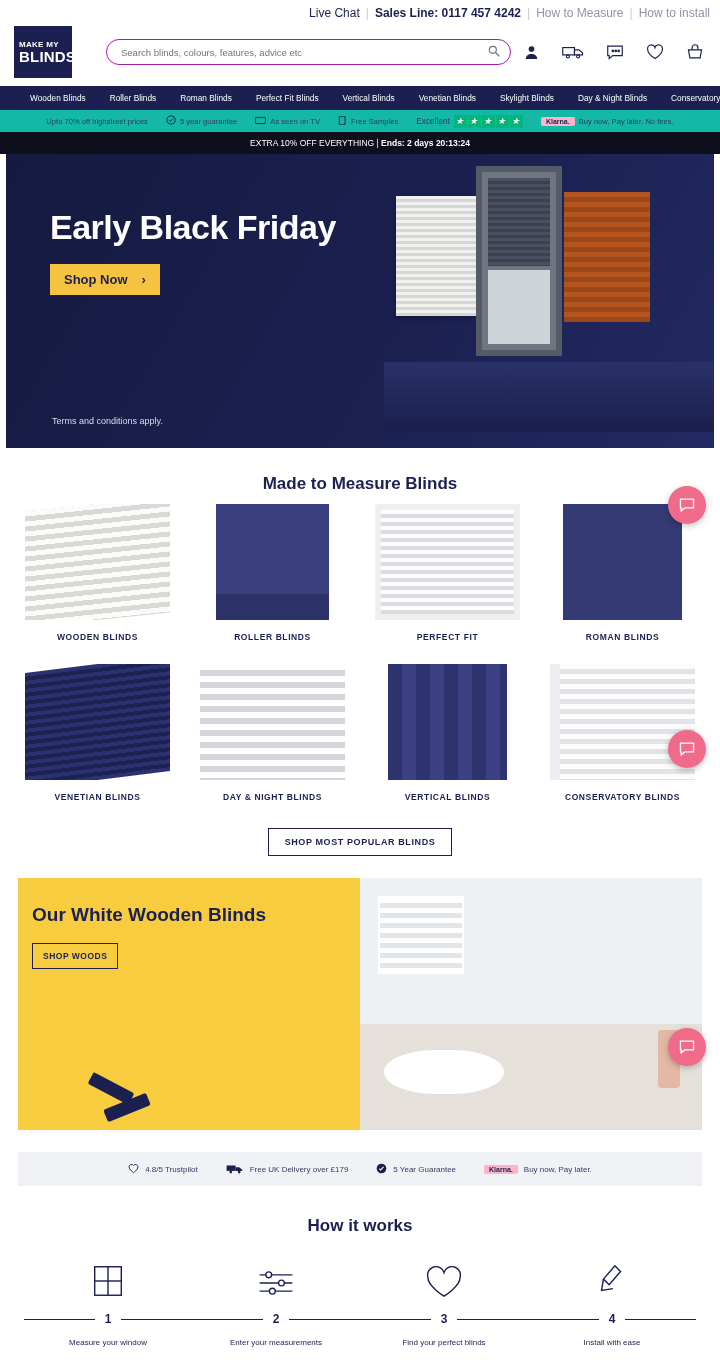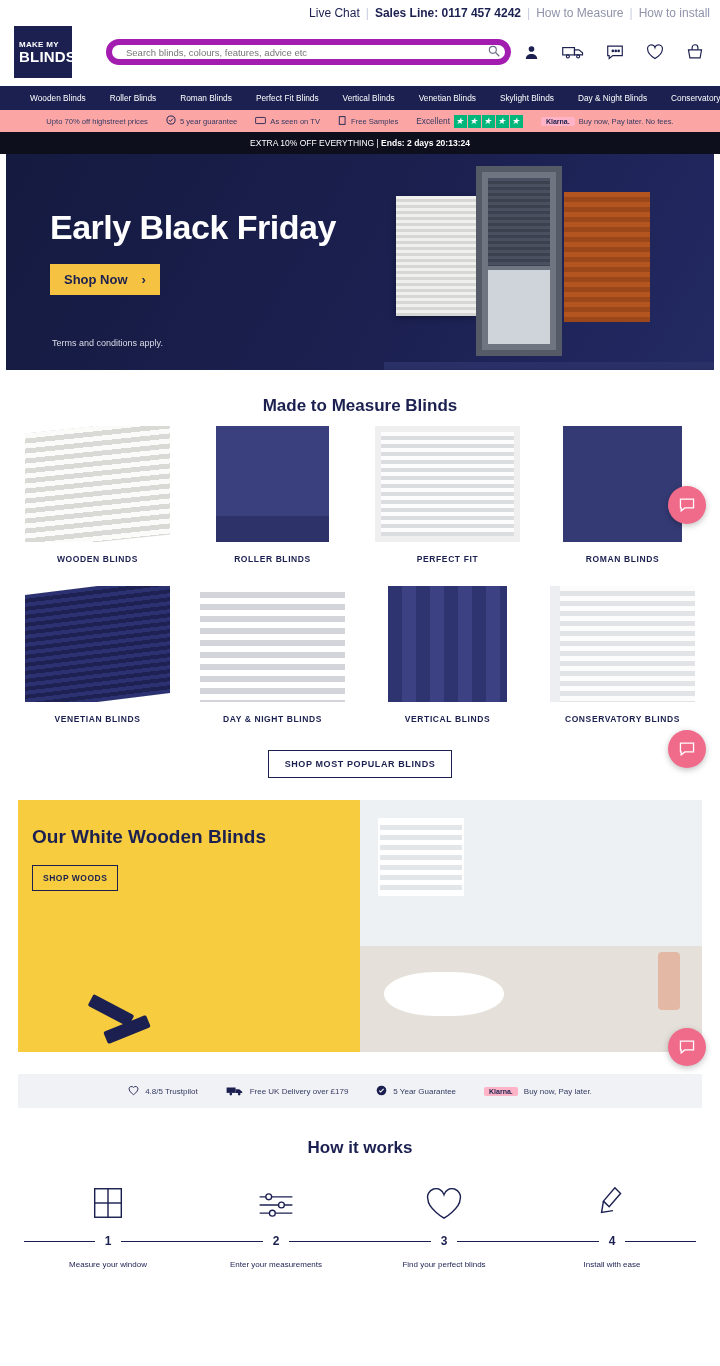--- a/index.html
+++ b/index.html
@@ -48,21 +48,21 @@
   .logo .l2 { font-size: 15px; font-weight: bold; letter-spacing: .2px; line-height: 1; }
   .searchwrap {
     flex: 1 1 auto;
     max-width: 410px;
     margin-left: 22px;
     position: relative;
   }
   .searchwrap input {
     width: 100%;
     height: 26px;
-    border: 6px solid #a21caf;
+    border: 1px solid #a21caf;
     border-radius: 14px;
     padding: 0 30px 0 14px;
     font-size: 9.5px;
     color: #6a6f8c;
     font-family: "Liberation Sans", sans-serif;
     outline: none;
   }
   .search-icon {
     position: absolute; right: 10px; top: 5px;
     width: 14px; height: 14px; opacity: .75;
@@ -90,21 +90,21 @@
     font-size: 8.3px;
     text-decoration: none;
     padding: 0 12px;
     white-space: nowrap;
   }
   .nav .divider { width: 1px; height: 12px; background: #4a4f7d; }
 
   
   .usp {
     height: 22px;
-    background: #fca5a5;
+    background: #14b8a6;
     display: flex;
     align-items: center;
     justify-content: center;
     gap: 18px;
     font-size: 7.6px;
     color: #343a63;
   }
   .usp .item { display: flex; align-items: center; gap: 4px; }
   .usp .tp { display: flex; align-items: center; gap: 4px; }
   .usp .tp .excellent { font-weight: normal; font-size: 8.3px; }
@@ -130,21 +130,21 @@
     display: flex;
     align-items: center;
     justify-content: center;
     font-size: 8.5px;
   }
   .promostrip .bold { font-weight: bold; }
 
   
   .hero {
     position: relative;
-    height: 216px;
+    height: 294px;
     background: linear-gradient(120deg, #151a40 0%, #1b2050 55%, #232a63 100%);
     overflow: hidden;
     margin: 0 6px;
   }
   .hero-copy { position: absolute; left: 44px; top: 56px; }
   .hero h1 {
     font-size: 34px;
     color: #fff;
     font-weight: bold;
     letter-spacing: -.5px;

